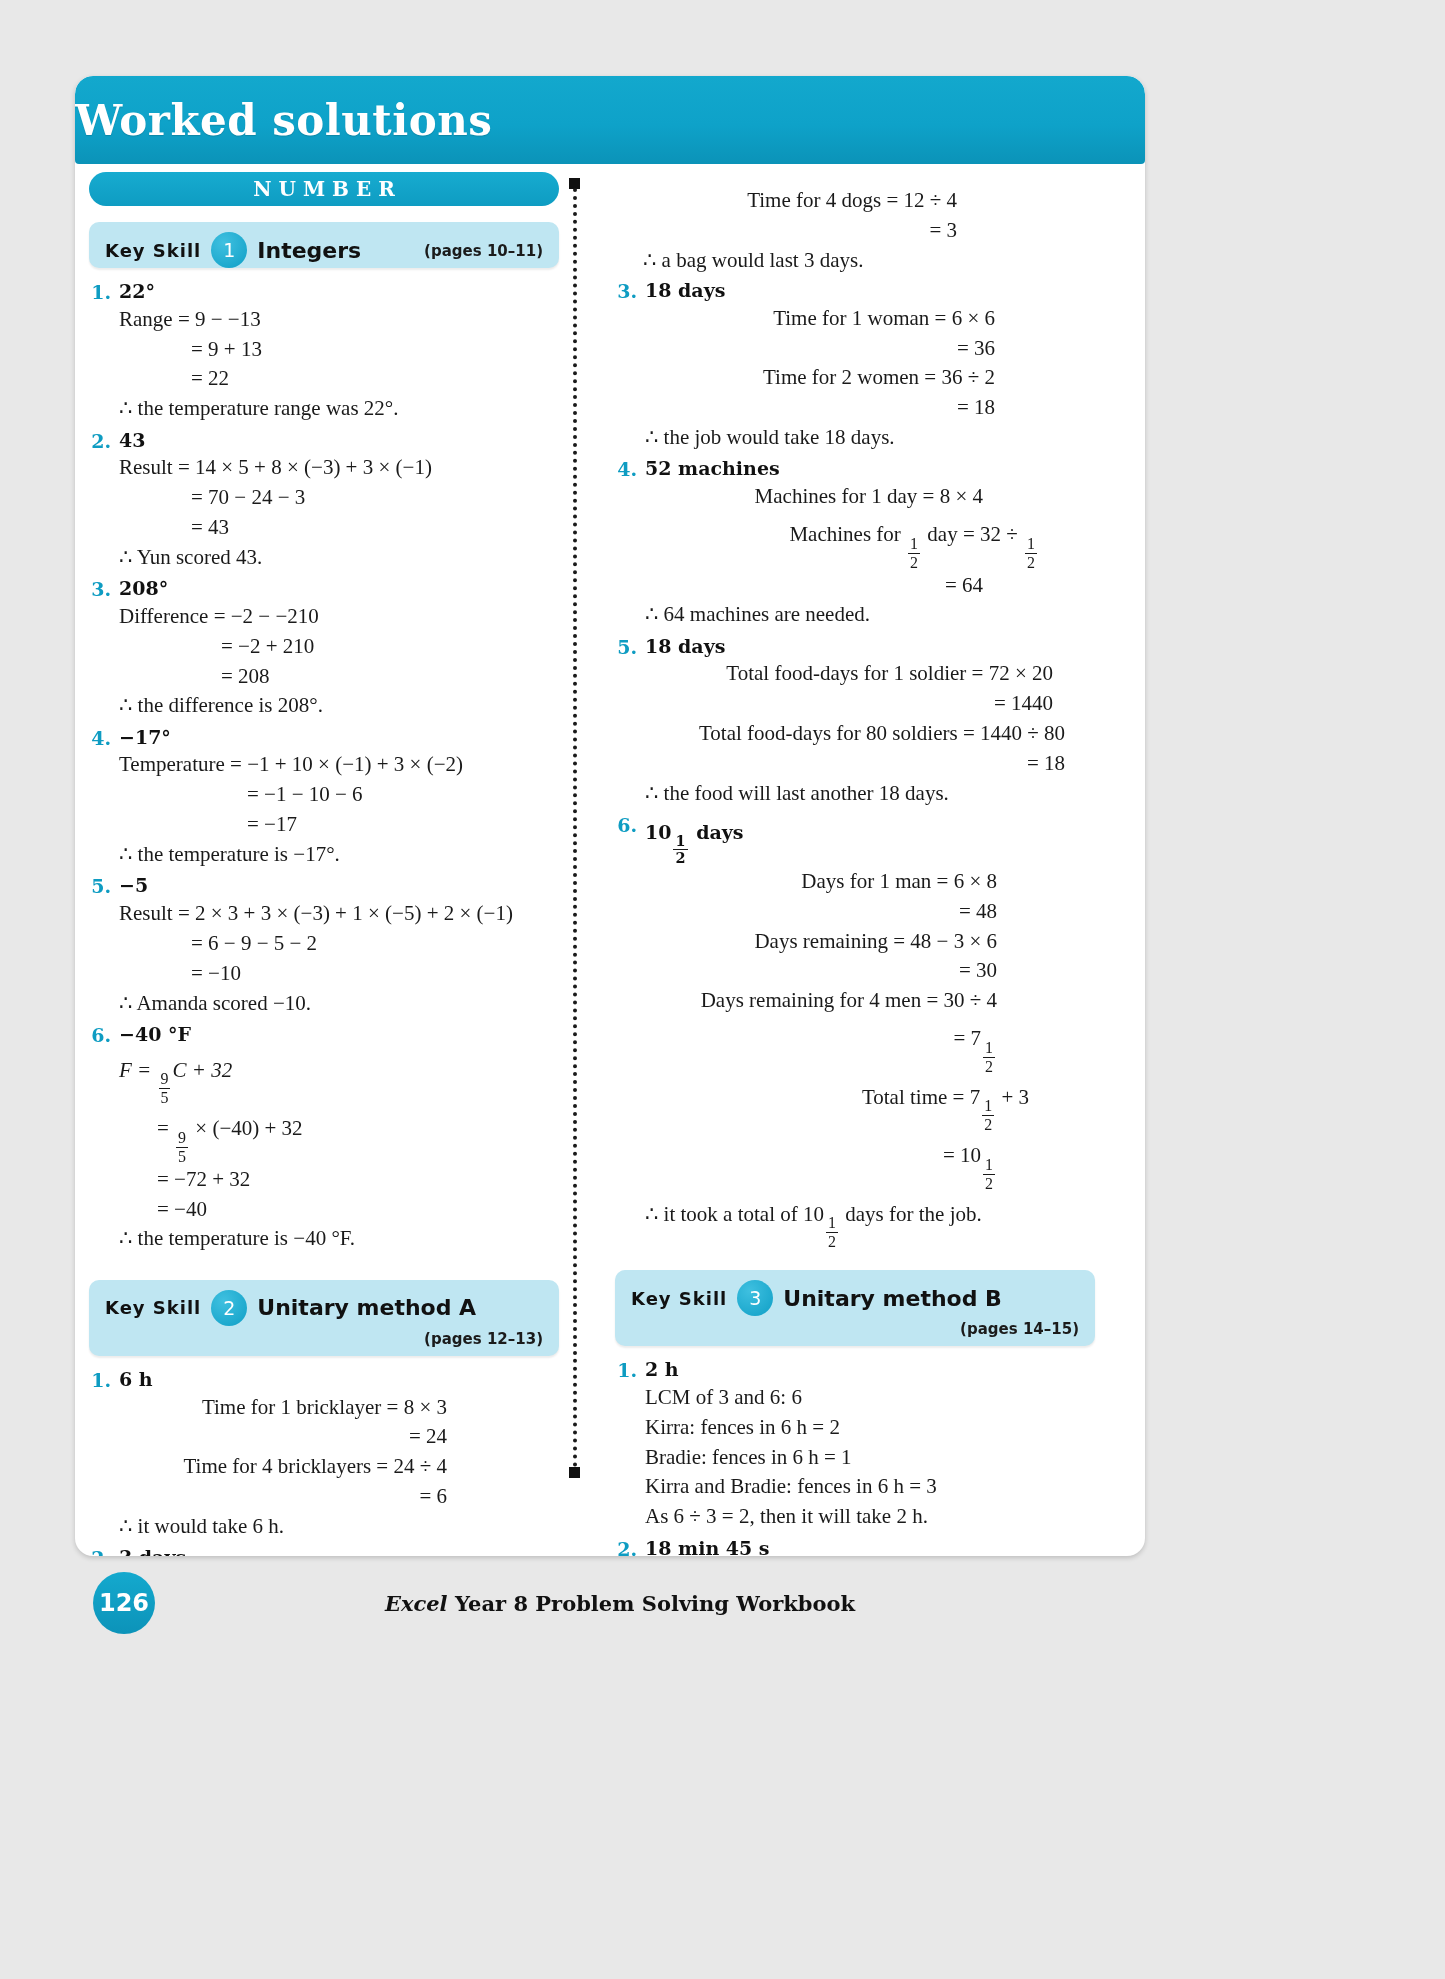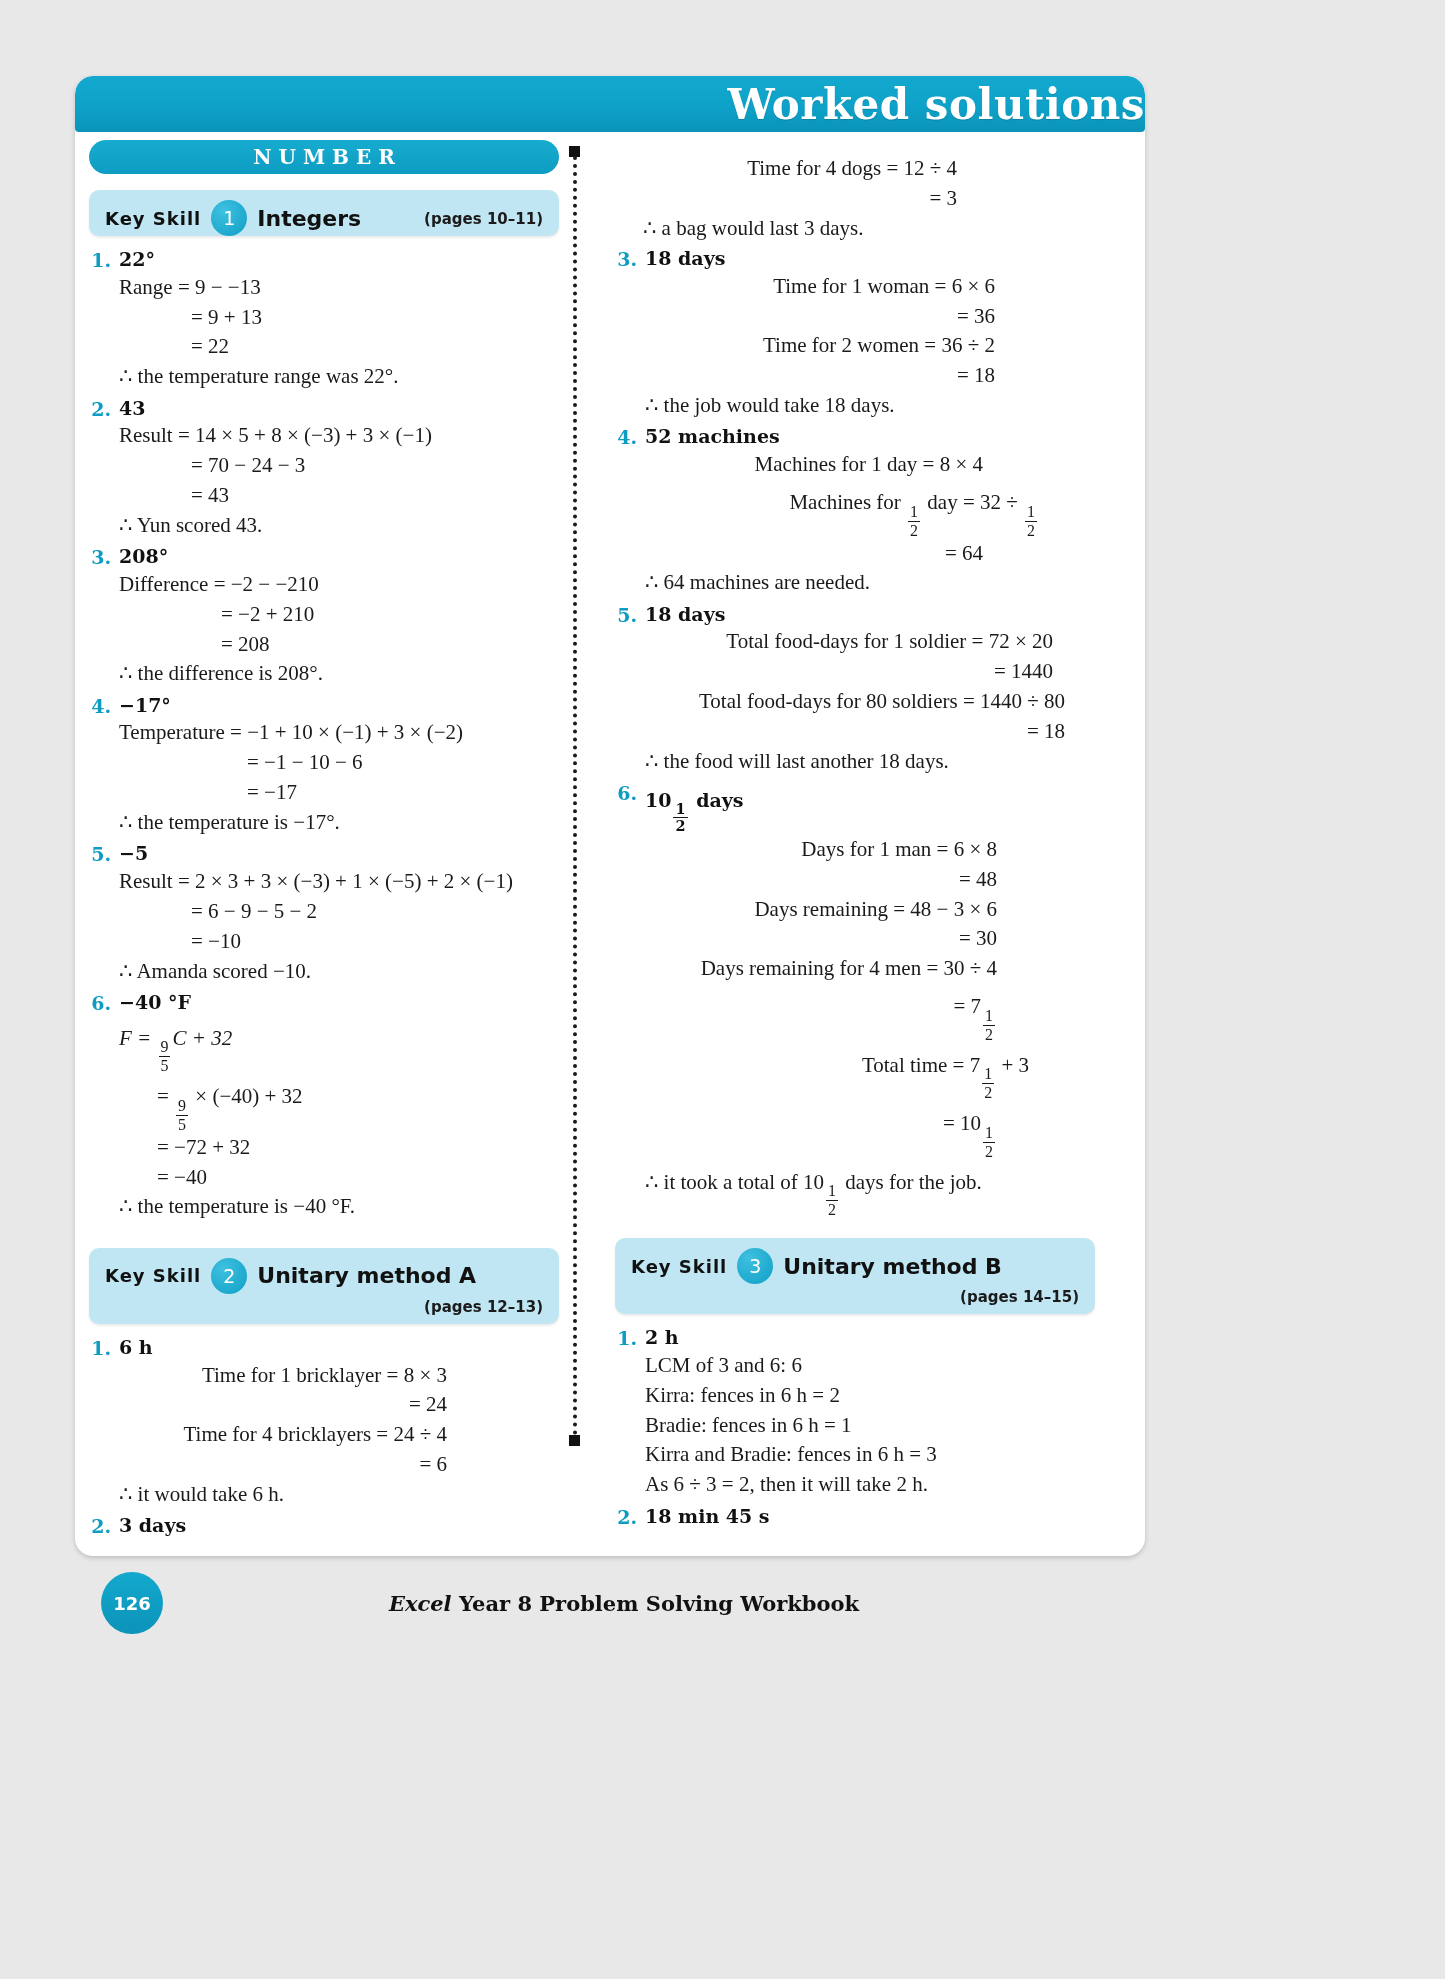--- a/index.html
+++ b/index.html
@@ -14,24 +14,24 @@
   .page {
     position:absolute;
     left:75px; top:76px;
     width:1070px; height:1480px;
     background:#ffffff;
     border-radius:18px;
     box-shadow:0 2px 5px rgba(0,0,0,0.18);
     overflow:hidden;
   }
   .banner {
-    height:56px;
+    height:88px;
     background:linear-gradient(180deg,#13a8cd 0%,#0ea2c9 55%,#0b93b8 100%);
     border-radius:18px 18px 4px 4px;
-    display:flex; align-items:center; justify-content:flex-end;
+    display:flex; align-items:center; justify-content:flex-start;
   }
   .banner-title {
     font-family:"DejaVu Serif", serif;
     font-weight:bold;
     font-size:42px;
     color:#ffffff;
     letter-spacing:0.5px;
     text-shadow:0 1px 1px rgba(0,0,0,0.15);
   }
   .body-area {
@@ -140,22 +140,22 @@
 
   .footer {
     position:absolute;
     left:75px; top:1568px; width:1070px; height:70px;
     display:flex; align-items:center;
   }
   .pgnum {
     width:62px; height:62px; border-radius:50%;
     background:linear-gradient(180deg,#14a9ce,#0c93b9);
     color:#fff; display:flex; align-items:center; justify-content:center;
-    font-family:"DejaVu Sans", sans-serif; font-weight:bold; font-size:18px;
-    margin-left:26px;
+    font-family:"DejaVu Sans", sans-serif; font-weight:bold; font-size:24px;
+    margin-left:18px;
   }
   .foot-title {
     flex:1 1 auto; text-align:center;
     font-family:"DejaVu Serif", serif;
     font-weight:bold; font-size:21px; color:#111;
     margin-right:60px;
   }
   .foot-title em { font-style:italic; }
 </style>
 </head>

